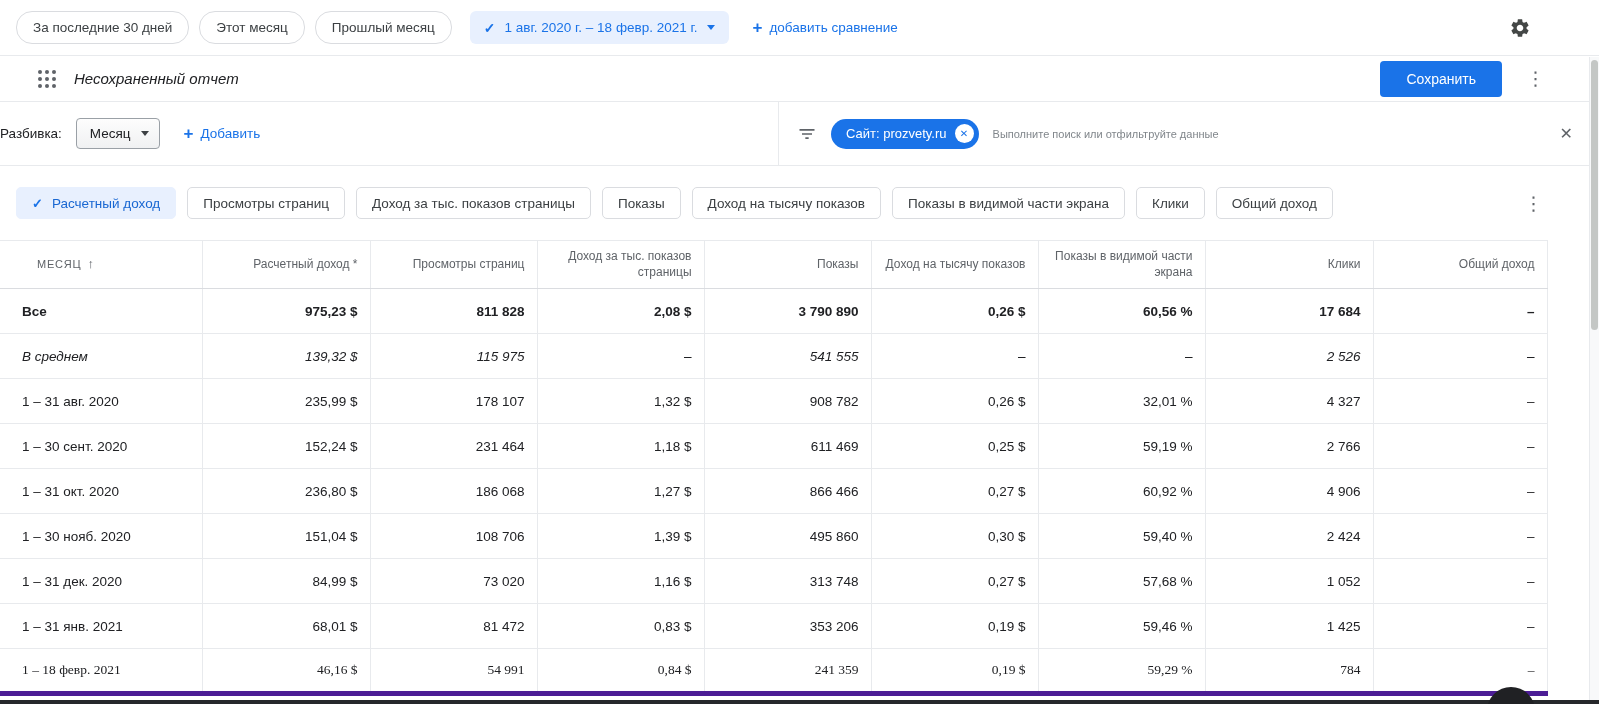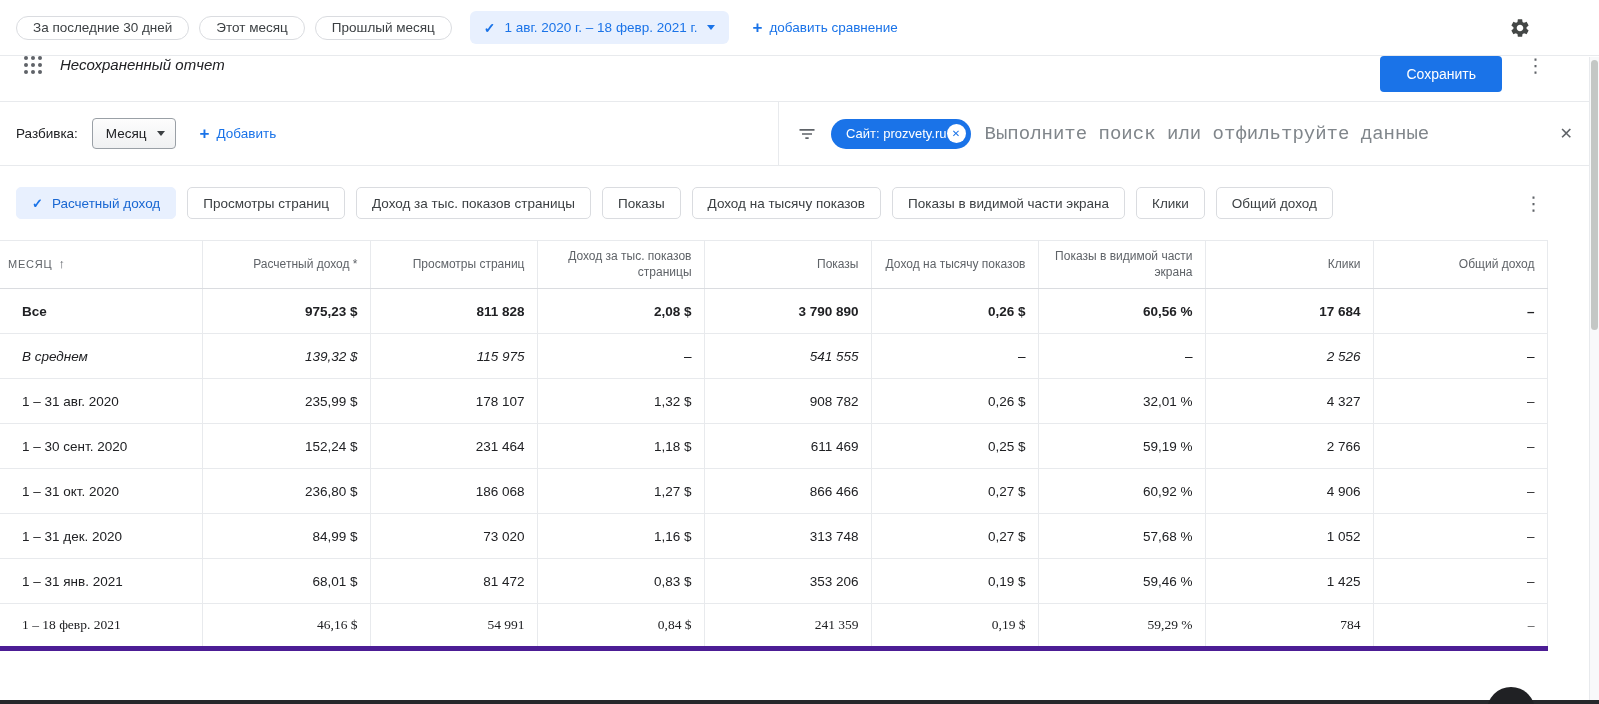--- a/index.html
+++ b/index.html
@@ -15,21 +15,21 @@
   
   .topbar {
     height: 56px;
     display: flex;
     align-items: center;
     gap: 10px;
     padding: 0 20px 0 16px;
     border-bottom: 1px solid #e8eaed;
   }
   .preset-btn {
-    height: 24px;
+    height: 33px;
     padding: 0 16px;
     background: #fff;
     border: 1px solid #dadce0;
     border-radius: 16px;
     font-family: inherit;
     font-size: 13.5px;
     color: #3c4043;
     white-space: nowrap;
     cursor: pointer;
   }
@@ -66,21 +66,22 @@
     white-space: nowrap;
   }
   .plus { font-size: 17px; font-weight: bold; line-height: 1; }
   .gear { margin-left: auto; margin-right: 48px; cursor: pointer; display: flex; align-items: center; }
   .gear svg { fill: #444746; }
 
   
   .title-row {
     height: 46px;
     display: flex;
-    padding: 0 20px 0 24px;
+    align-items: center;
+    padding: 0 20px 0 38px;
     border-bottom: 1px solid #e8eaed;
   }
   .apps-icon {
     width: 18px; height: 18px;
     display: grid;
     grid-template-columns: repeat(3, 4px);
     grid-template-rows: repeat(3, 4px);
     gap: 3px;
     cursor: pointer;
   }
@@ -117,21 +118,20 @@
     height: 64px;
     display: flex;
     align-items: stretch;
     border-bottom: 1px solid #e8eaed;
   }
   .filter-left {
     flex: 0 0 779px;
     display: flex;
     align-items: center;
     gap: 14px;
-    padding-left: 16px;
     border-right: 1px solid #e8eaed;
   }
   .breakdown-label { font-size: 13.5px; color: #202124; }
   .month-select {
     height: 31px;
     padding: 0 10px 0 13px;
     display: flex;
     align-items: center;
     gap: 10px;
     background: linear-gradient(#fdfdfd, #f0f1f2);
@@ -159,21 +159,21 @@
     gap: 14px;
     padding: 0 22px 0 18px;
   }
   .filter-funnel { flex: 0 0 auto; display: flex; align-items: center; }
   .filter-funnel svg { fill: #5f6368; }
   .site-chip {
     height: 30px;
     padding: 0 5px 0 15px;
     display: flex;
     align-items: center;
-    gap: 0;
+    gap: 8px;
     background: #1a73e8;
     color: #fff;
     border-radius: 15px;
     font-size: 13px;
     white-space: nowrap;
     cursor: pointer;
   }
   .chip-remove {
     width: 19px; height: 19px;
     background: #fff;
@@ -181,22 +181,22 @@
     display: flex;
     align-items: center;
     justify-content: center;
     cursor: pointer;
   }
   .chip-remove .x { color: #1a73e8; font-size: 10px; line-height: 1; }
   .filter-search {
     flex: 1;
     border: none;
     outline: none;
-    font-family: Liberation Mono, monospace;
-    font-size: 19px;
+    font-family: Liberation Sans, sans-serif;
+    font-size: 11px;
     color: #202124;
     background: transparent;
   }
   .filter-search::placeholder { color: #80868b; opacity: 1; }
   .close-x {
     margin-left: auto;
     color: #5f6368;
     font-size: 16px;
     cursor: pointer;
     padding: 4px;
@@ -246,21 +246,21 @@
     line-height: 1.3;
     color: #5f6368;
     padding: 8px 12px;
     height: 46px;
     text-align: right;
     vertical-align: middle;
     border-bottom: 1px solid #dadce0;
   }
   .report-table th.left {
     text-align: left;
-    padding-left: 8px;
+    padding-left: 37px;
     font-size: 11px;
     letter-spacing: 0.8px;
   }
   .sort-arrow { margin-left: 6px; color: #5f6368; font-size: 13px; }
   .report-table td {
     height: 45px;
     font-size: 13.5px;
     color: #202124;
     padding: 0 12px;
     text-align: right;
@@ -483,20 +483,31 @@
           <td>236,80 $</td>
           <td>186 068</td>
           <td>1,27 $</td>
           <td>866 466</td>
           <td>0,27 $</td>
           <td>60,92 %</td>
           <td>4 906</td>
           <td>–</td>
         </tr>
         <tr class="row-normal">
+          <td class="left">1 – 30 нояб. 2020</td>
+          <td>151,04 $</td>
+          <td>108 706</td>
+          <td>1,39 $</td>
+          <td>495 860</td>
+          <td>0,30 $</td>
+          <td>59,40 %</td>
+          <td>2 424</td>
+          <td>–</td>
+        </tr>
+        <tr class="row-normal">
           <td class="left">1 – 31 дек. 2020</td>
           <td>84,99 $</td>
           <td>73 020</td>
           <td>1,16 $</td>
           <td>313 748</td>
           <td>0,27 $</td>
           <td>57,68 %</td>
           <td>1 052</td>
           <td>–</td>
         </tr>

